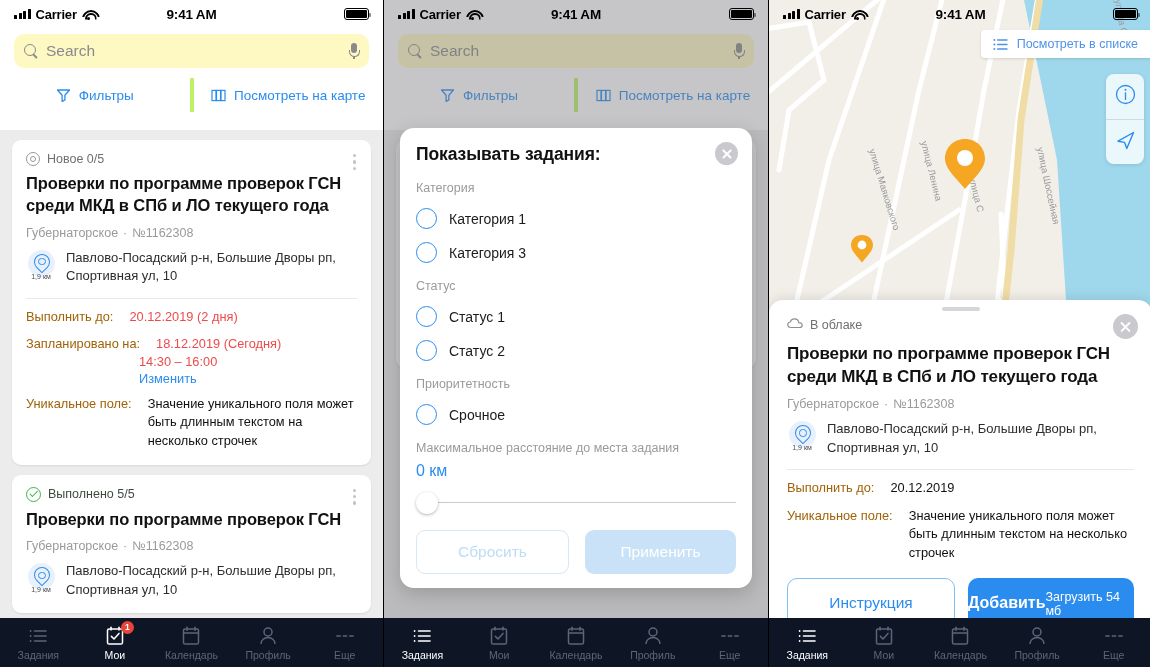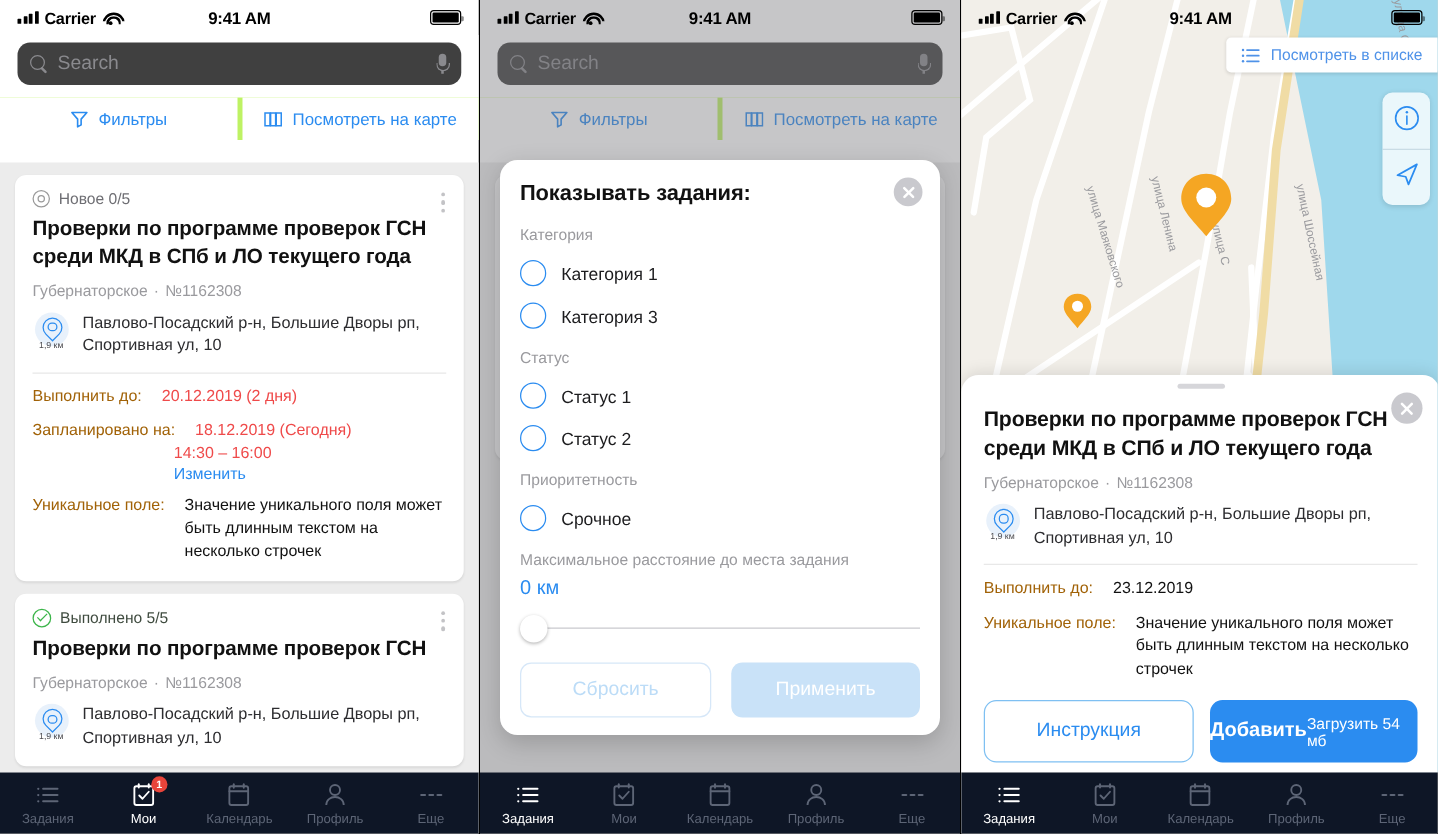--- a/index.html
+++ b/index.html
@@ -28,21 +28,21 @@
     border:2.2px solid #000; border-radius:50%; clip-path:polygon(0 0,100% 0,100% 42%,0 42%); }
   .wifi::after { content:""; position:absolute; left:3.2px; top:4.6px; width:7.6px; height:7.6px;
     border:2.2px solid #000; border-radius:50%; clip-path:polygon(0 0,100% 0,100% 55%,0 55%); }
   .wifi em { position:absolute; left:5.6px; top:8px; width:3px; height:3px; background:#000; border-radius:50%; }
   .batt { width:25px; height:12px; border:1.3px solid #000; border-radius:3px; position:relative; padding:1.4px; }
   .batt span { display:block; height:100%; width:100%; background:#000; border-radius:1px; }
   .batt::after { content:""; position:absolute; right:-3.4px; top:3.6px; width:2px; height:4.4px; background:#000; border-radius:0 1px 1px 0; opacity:.45; }
 
   
   .searchwrap { padding:6px 14px 10px; background:#fff; }
-  .searchbar { height:34px; background:#404040; border-radius:10px; display:flex; align-items:center; padding:0 10px; gap:8px;justify-content:center; }
+  .searchbar { height:34px; background:#fef9c3; border-radius:10px; display:flex; align-items:center; padding:0 10px; gap:8px;justify-content:center; }
   .search-ph { flex:1; font-size:15.5px; color:#8a8a8e; }
   .mag { width:14px; height:14px; position:relative; flex:0 0 auto; }
   .mag::before{content:"";position:absolute;left:0;top:0;width:10px;height:10px;border:1.6px solid #8a8a8e;border-radius:50%;}
   .mag::after{content:"";position:absolute;left:9px;top:9px;width:5.5px;height:1.6px;background:#8a8a8e;transform:rotate(45deg);transform-origin:left center;border-radius:1px;}
   .mic { width:11px; height:16px; position:relative; flex:0 0 auto; }
   .mic::before{content:"";position:absolute;left:2.5px;top:0;width:6px;height:9.5px;background:#8a8a8e;border-radius:3px;}
   .mic::after{content:"";position:absolute;left:0.6px;top:7px;width:9.8px;height:6px;border:1.5px solid #8a8a8e;border-top:none;border-radius:0 0 6px 6px;}
   .mic i{position:absolute;left:5px;top:13px;width:1.5px;height:3px;background:#8a8a8e;}
 
   
@@ -615,36 +615,44 @@
               </svg>
           </span>
         </div>
       </div>
     </div>
 
     <div class="sheet">
       <div class="grabber"></div>
       <div class="sheet-close"></div>
 
+      <div class="cloud-row">
+        <span>
+          <svg width="16" height="12" viewBox="0 0 16 12" fill="none" stroke="#8e8e93" stroke-width="1.2" stroke-linecap="round" stroke-linejoin="round">
+              <path d="M4 9.5 C1.8 9.5 .8 8 .8 6.6 C.8 5.2 2 4 3.4 4 C3.8 2 5.4 .9 7.4 .9 C9.8 .9 11.5 2.6 11.7 4.6 C13.6 4.7 15.2 5.6 15.2 7.2 C15.2 8.7 13.9 9.5 12.4 9.5 Z"></path>
+            </svg>
+        </span>
+        <span class="t">В облаке</span>
+      </div>
 
       <div class="sheet-title">Проверки по программе проверок ГСН среди МКД в СПб и ЛО текущего года</div>
       <div class="card-meta">
         <span>Губернаторское</span><span class="dot">·</span><span>№1162308</span>
       </div>
       <div class="addr-row">
         <div class="pin-badge">
           <div class="pin-circ"></div>
           <div class="pin-km">1,9 км</div>
         </div>
         <div class="addr-txt">Павлово-Посадский р-н, Большие Дворы рп, Спортивная ул, 10</div>
       </div>
       <div class="hr"></div>
       <div class="kv">
         <span class="k">Выполнить до:</span>
-        <span class="v dark">23.12.2019</span>
+        <span class="v dark">20.12.2019</span>
       </div>
       <div class="kv">
         <span class="k">Уникальное поле:</span>
         <span class="v dark">Значение уникального поля может быть длинным текстом на несколько строчек</span>
       </div>
 
       <div class="sheet-actions">
         <div class="btn-outline">Инструкция</div>
         <div class="btn-primary">
           <span class="main">Добавить</span>

